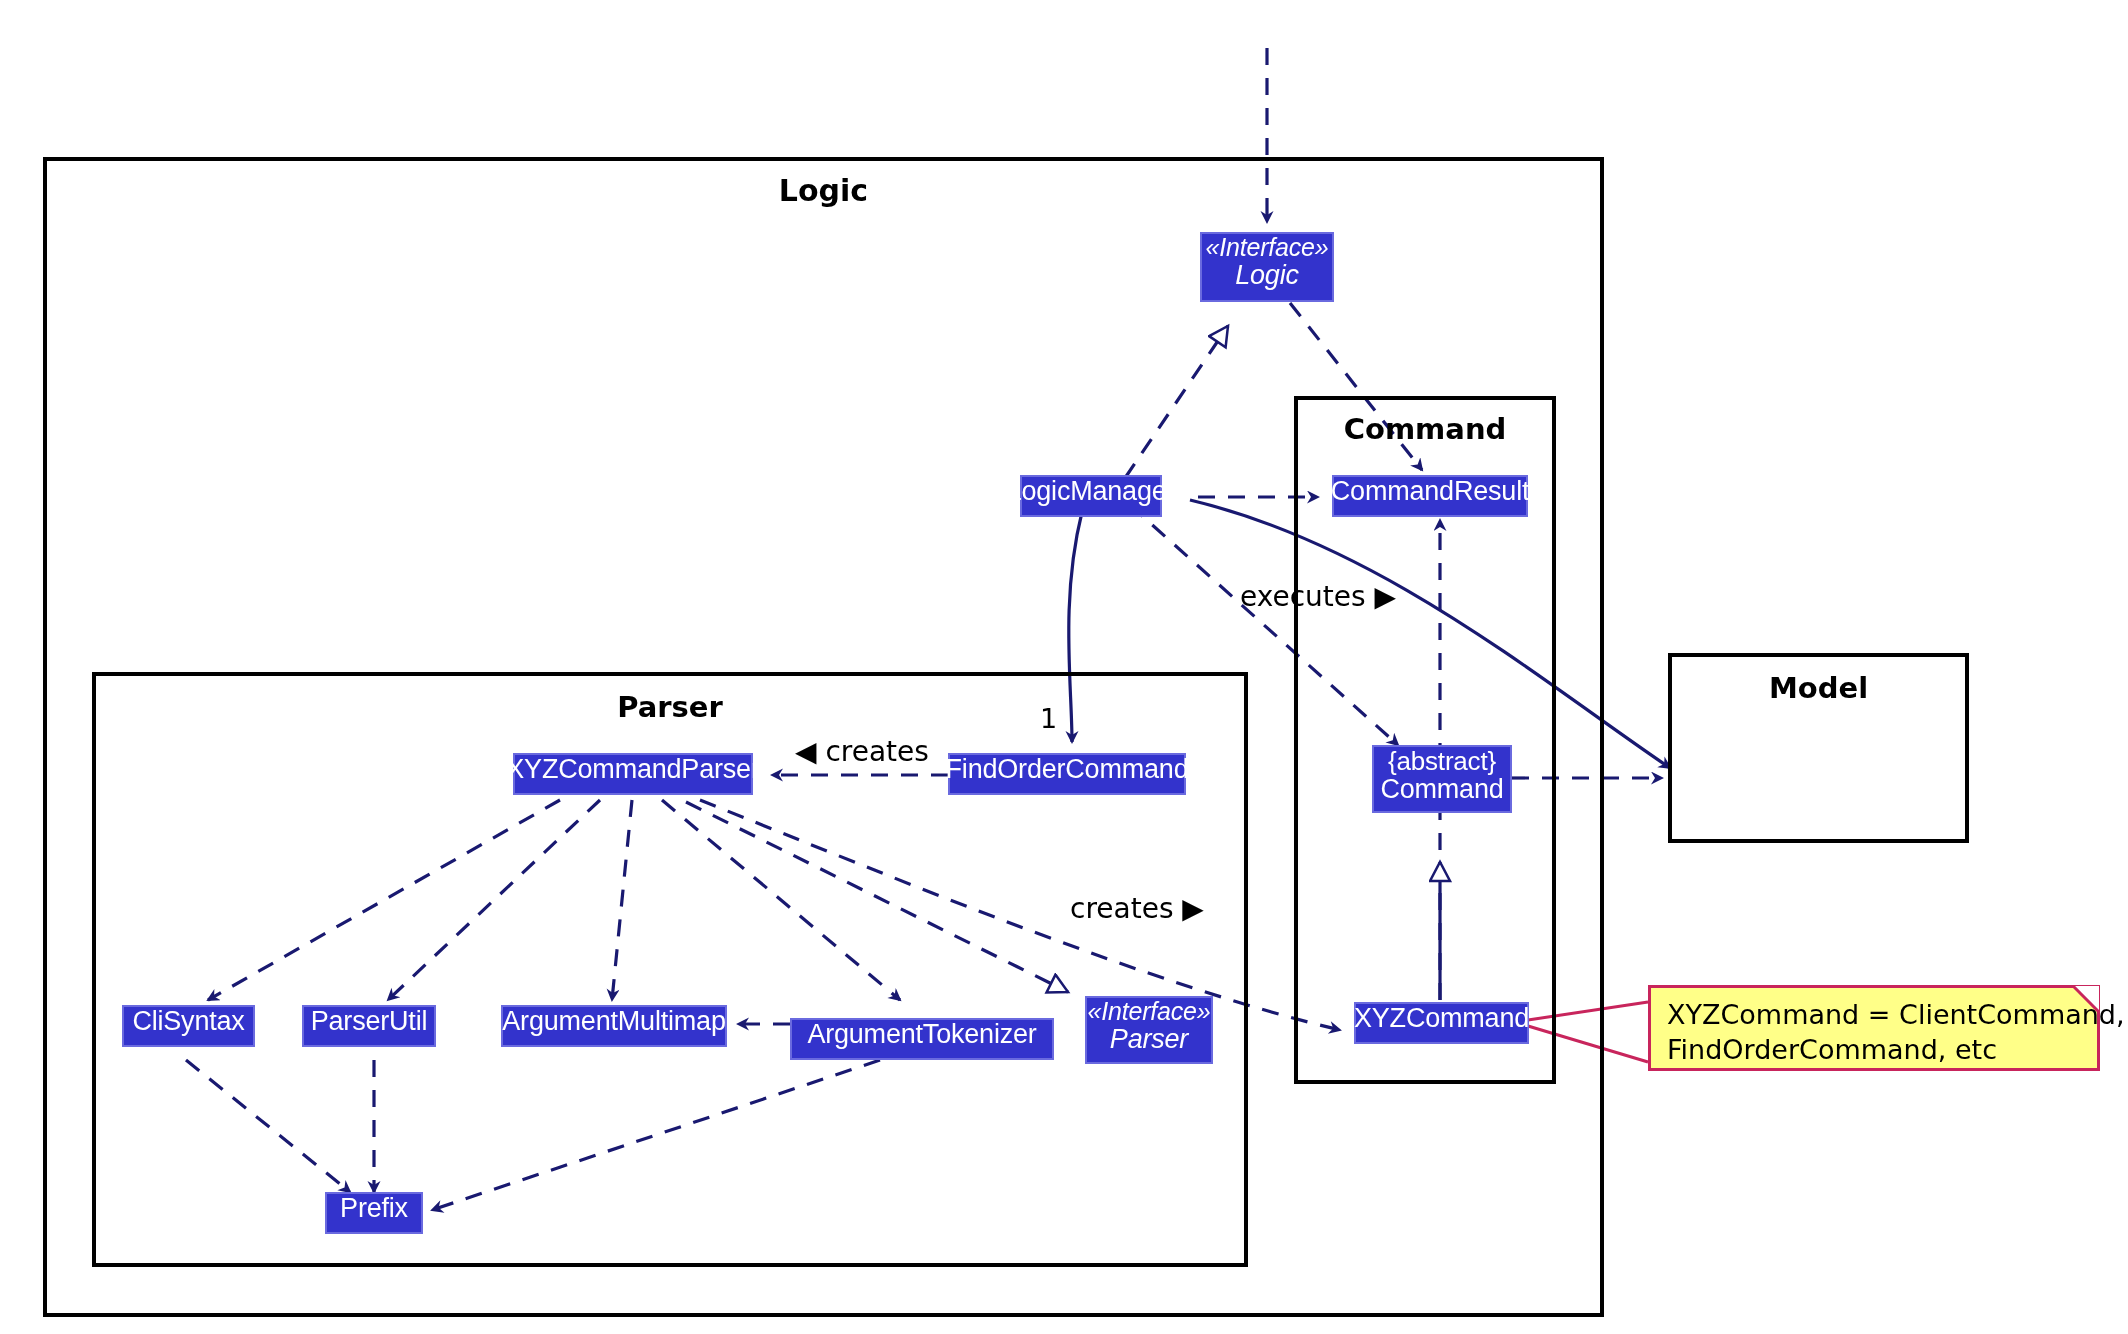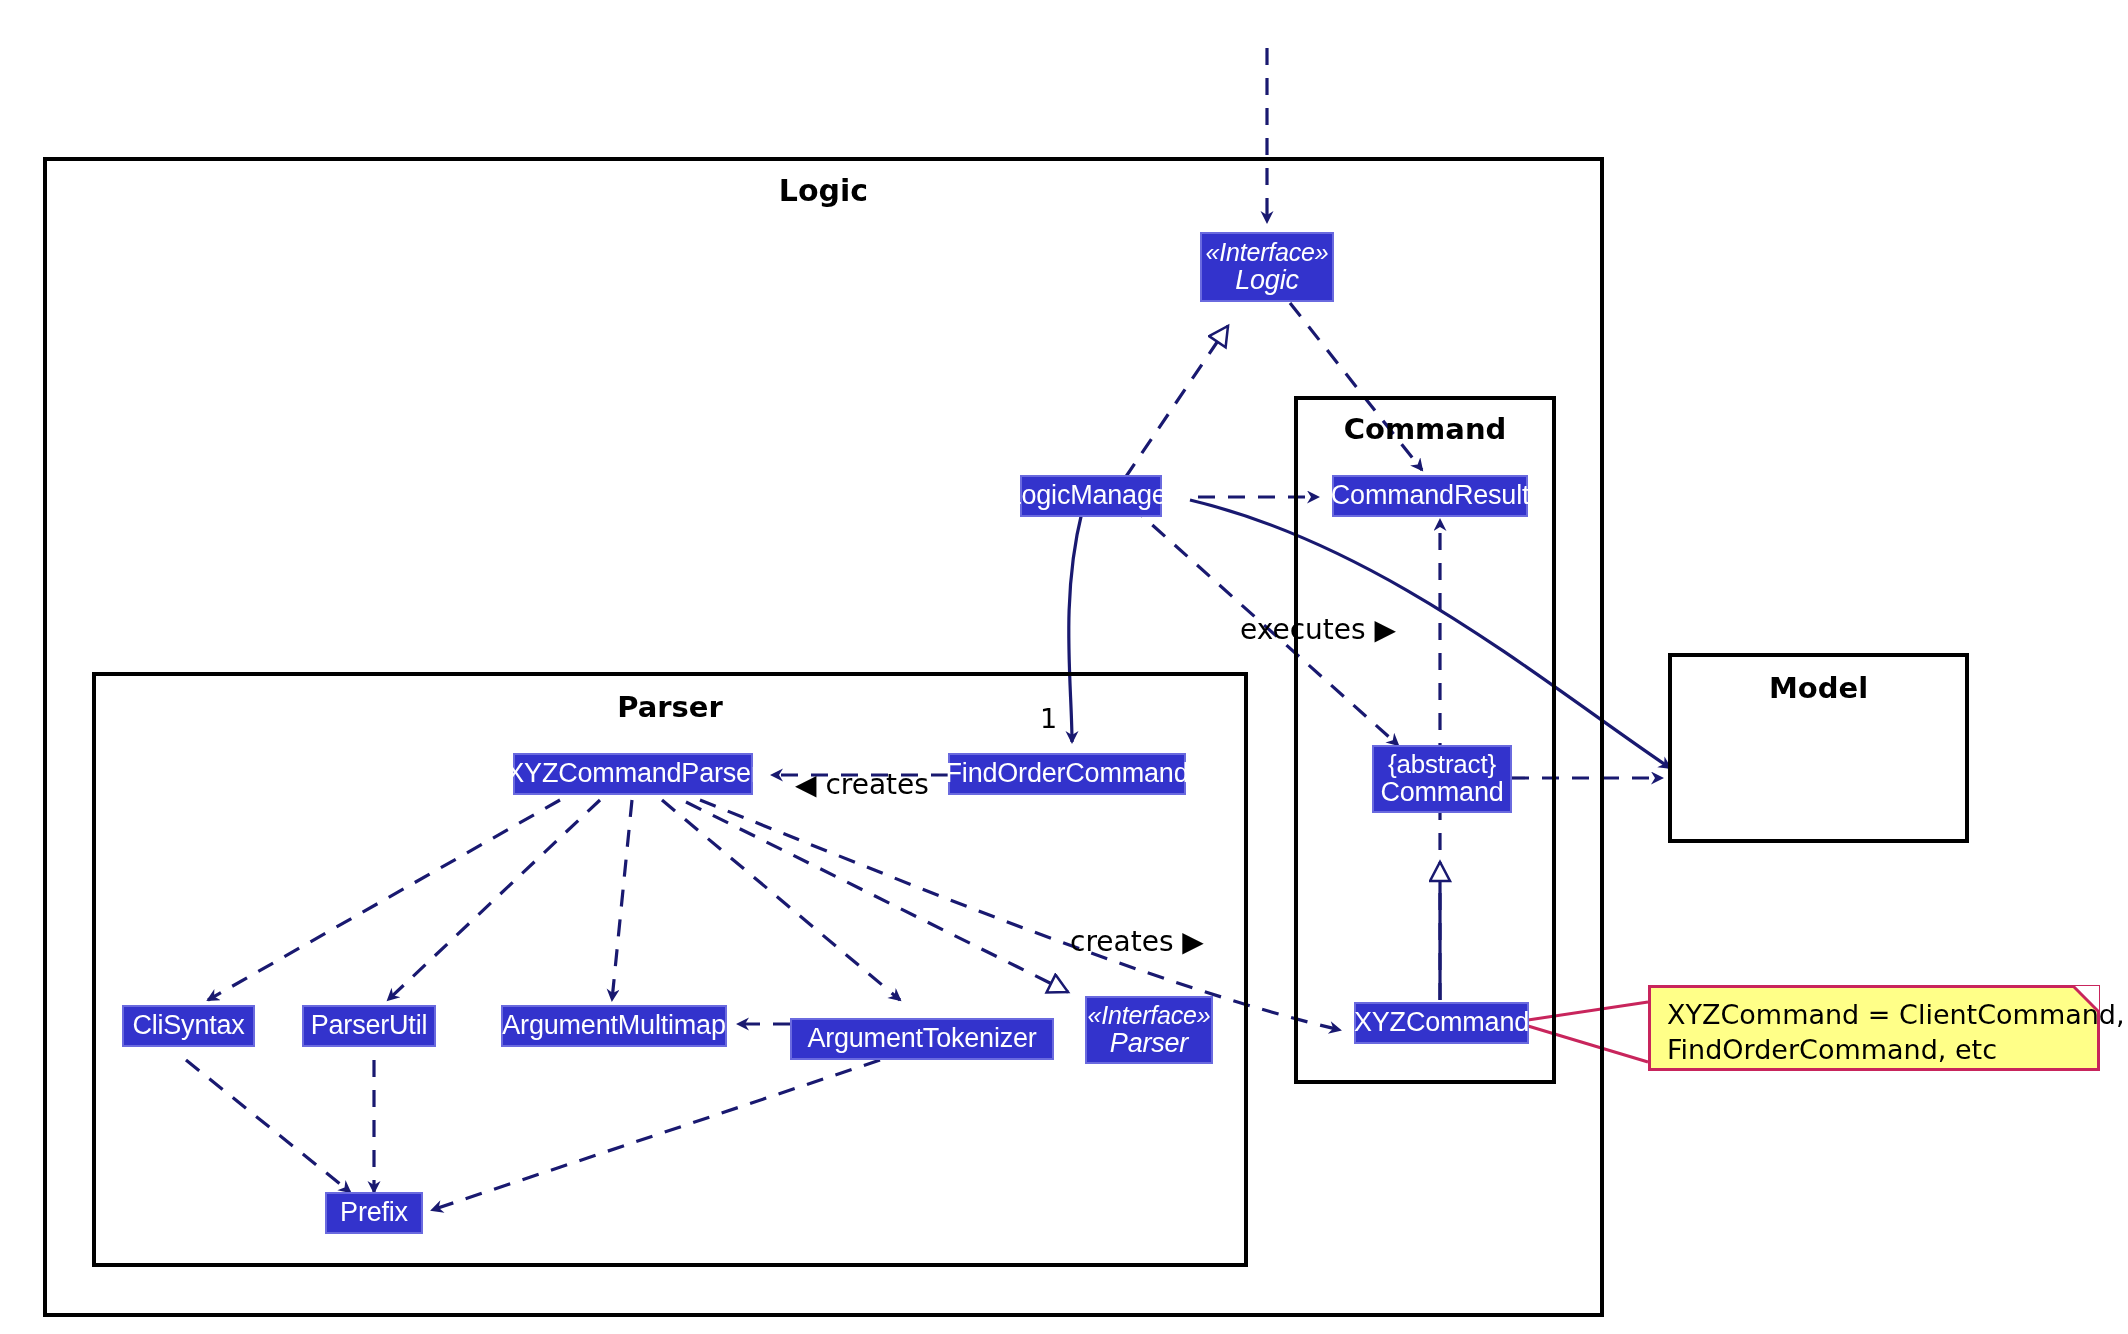--- a/index.html
+++ b/index.html
@@ -34,21 +34,20 @@
   
   .cls {
     position: absolute;
     background: #3333cc;
     border: 2px solid #6a6adf;
     color: #ffffff;
     box-sizing: border-box;
     display: flex;
     flex-direction: column;
     align-items: center;
-    justify-content: center;
     font-family: "Liberation Sans", sans-serif;
     font-size: 27px;
     line-height: 1.08;
     white-space: nowrap;
     letter-spacing: -0.2px;
   }
   .cls .stereo {
     font-style: italic;
     font-size: 25px;
   }
@@ -77,21 +76,20 @@
     right: -2px; top: -2px;
     width: 26px; height: 26px;
   }
   
   .elabel {
     position: absolute;
     font-family: "DejaVu Sans", sans-serif;
     font-size: 28px;
     color: #000000;
     white-space: nowrap;
-    margin-top: 33px;
   }
   .mult {
     position: absolute;
     font-family: "DejaVu Sans", sans-serif;
     font-size: 27px;
     color: #000000;
   }
   svg.layer {
     position: absolute;
     left: 0; top: 0;

